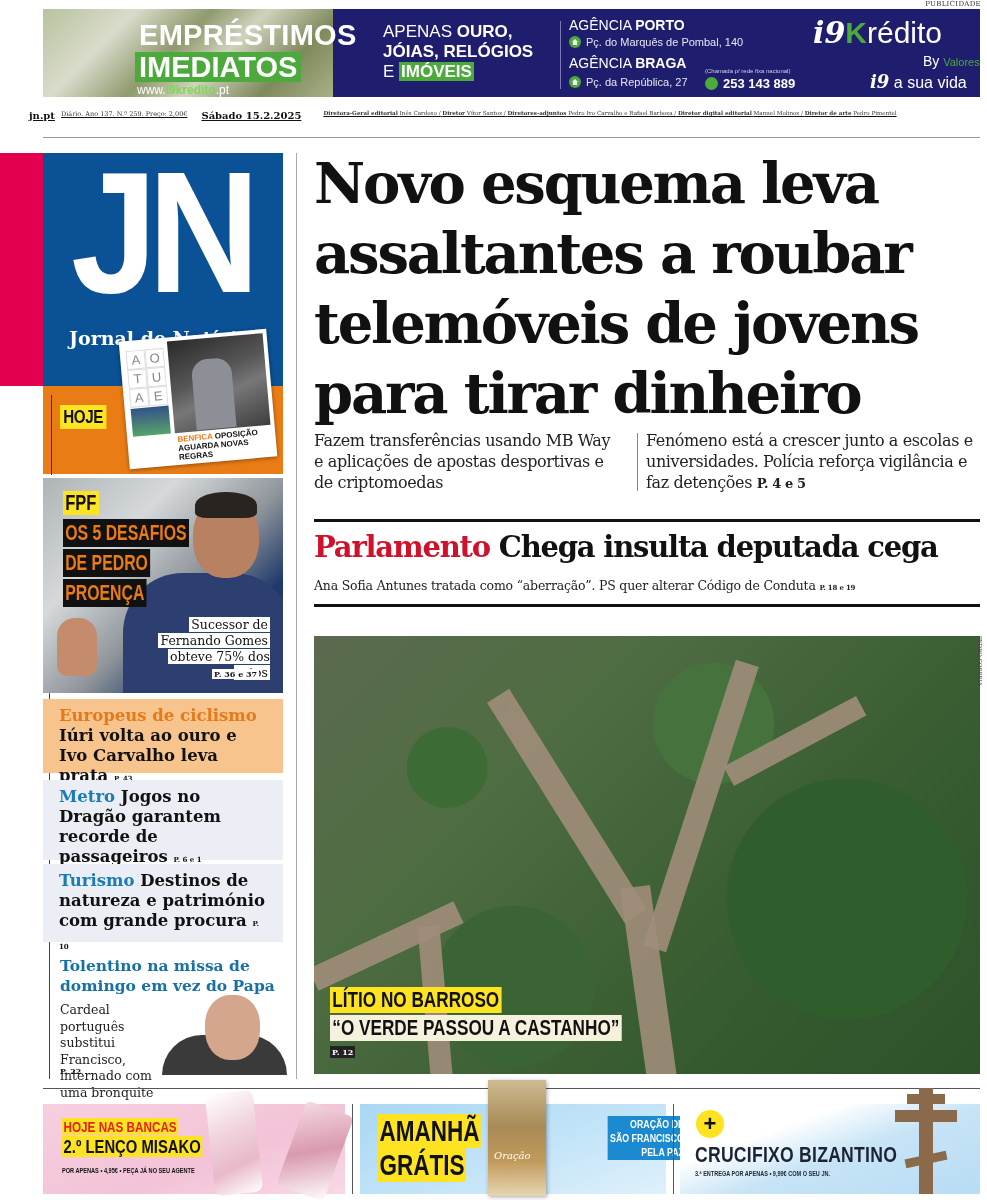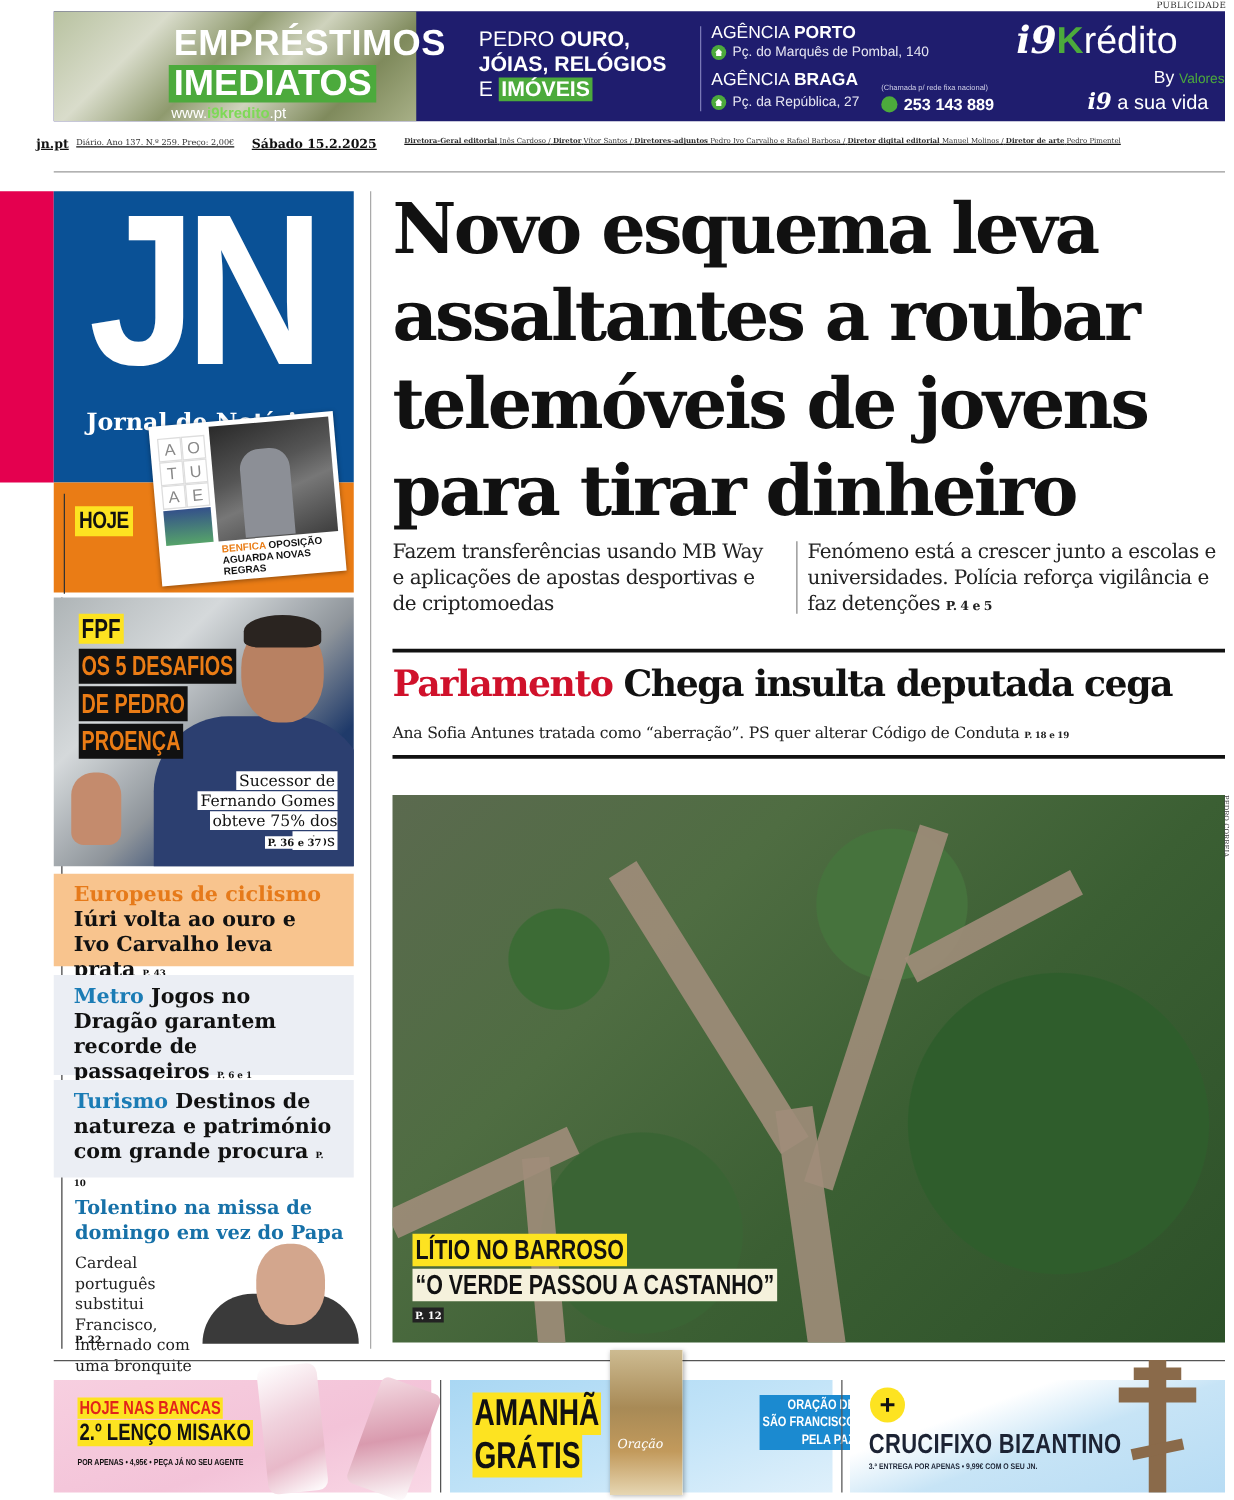--- a/index.html
+++ b/index.html
@@ -87,21 +87,21 @@
   .card-face { left: 205px; top: 995px; width: 55px; height: 65px; border-radius: 45%; background: #d3a68d; }
   .card-body { left: 162px; top: 1035px; width: 125px; height: 40px; background: #3a3a3a; border-radius: 55px 55px 0 0; }
   .left-rule { left: 296px; top: 153px; width: 1px; height: 926px; background: #aaa; }
   .left-vline { left: 49px; top: 478px; width: 1px; height: 601px; background: #444; }
 
   
   .headline { left: 314px; top: 148px; width: 670px; font: bold 56px "DejaVu Serif", serif; line-height: 70px; letter-spacing: -2.2px; color: #111; }
   .deck { top: 430px; font: 16px "DejaVu Serif", serif; line-height: 21px; color: #222; letter-spacing: -0.4px; }
   .deck-left { left: 314px; width: 300px; }
   .deck-right { left: 646px; width: 340px; }
-  .deck .pg { font-size: 10px; font-weight: bold; }
+  .deck .pg { font-size: 13px; font-weight: bold; }
   .deck-sep { left: 637px; top: 433px; width: 1px; height: 58px; background: #888; }
   .thick-rule { left: 314px; height: 3px; width: 666px; background: #111; }
   .second-hl { left: 314px; top: 530px; font: bold 29px "DejaVu Serif", serif; letter-spacing: -1.2px; color: #111; white-space: nowrap; }
   .second-hl .kicker { color: #d0112b; }
   .second-sub { left: 314px; top: 578px; font: 12.5px "DejaVu Serif", serif; color: #222; letter-spacing: -0.2px; white-space: nowrap; }
   .second-sub .pg { font-size: 7px; font-weight: bold; }
 
   .photo { left: 314px; top: 636px; width: 666px; height: 438px; overflow: hidden;
            background:
              radial-gradient(circle at 20% 30%, #3c6b35 0 40px, transparent 41px),
@@ -143,21 +143,21 @@
 </head>
 <body>
 
 <div class="abs publicidade">PUBLICIDADE</div>
 <div class="abs ad-top">
   <div class="abs ad-money"></div>
   <div class="abs ad-title1">EMPRÉSTIMOS</div>
   <div class="abs ad-title2">IMEDIATOS</div>
   <div class="abs ad-url"><span>www.</span><b>i9kredito</b><span>.pt</span></div>
   <div class="abs ad-sobre">
-    <div><span>PEDRO </span><b>OURO,</b></div>
+    <div><span>APENAS </span><b>OURO,</b></div>
     <div><b>JÓIAS, RELÓGIOS</b></div>
     <div><span>E </span><span class="imo">IMÓVEIS</span></div>
   </div>
   <div class="abs ad-divider"></div>
   <div class="abs ad-agency" style="top:8px"><span>AGÊNCIA </span><b>PORTO</b></div>
   <div class="abs ad-addr" style="top:27px">
       <span class="home-ic"></span>
       <span>Pç. do Marquês de Pombal, 140</span>
     </div>
   <div class="abs ad-agency" style="top:46px"><span>AGÊNCIA </span><b>BRAGA</b></div>

